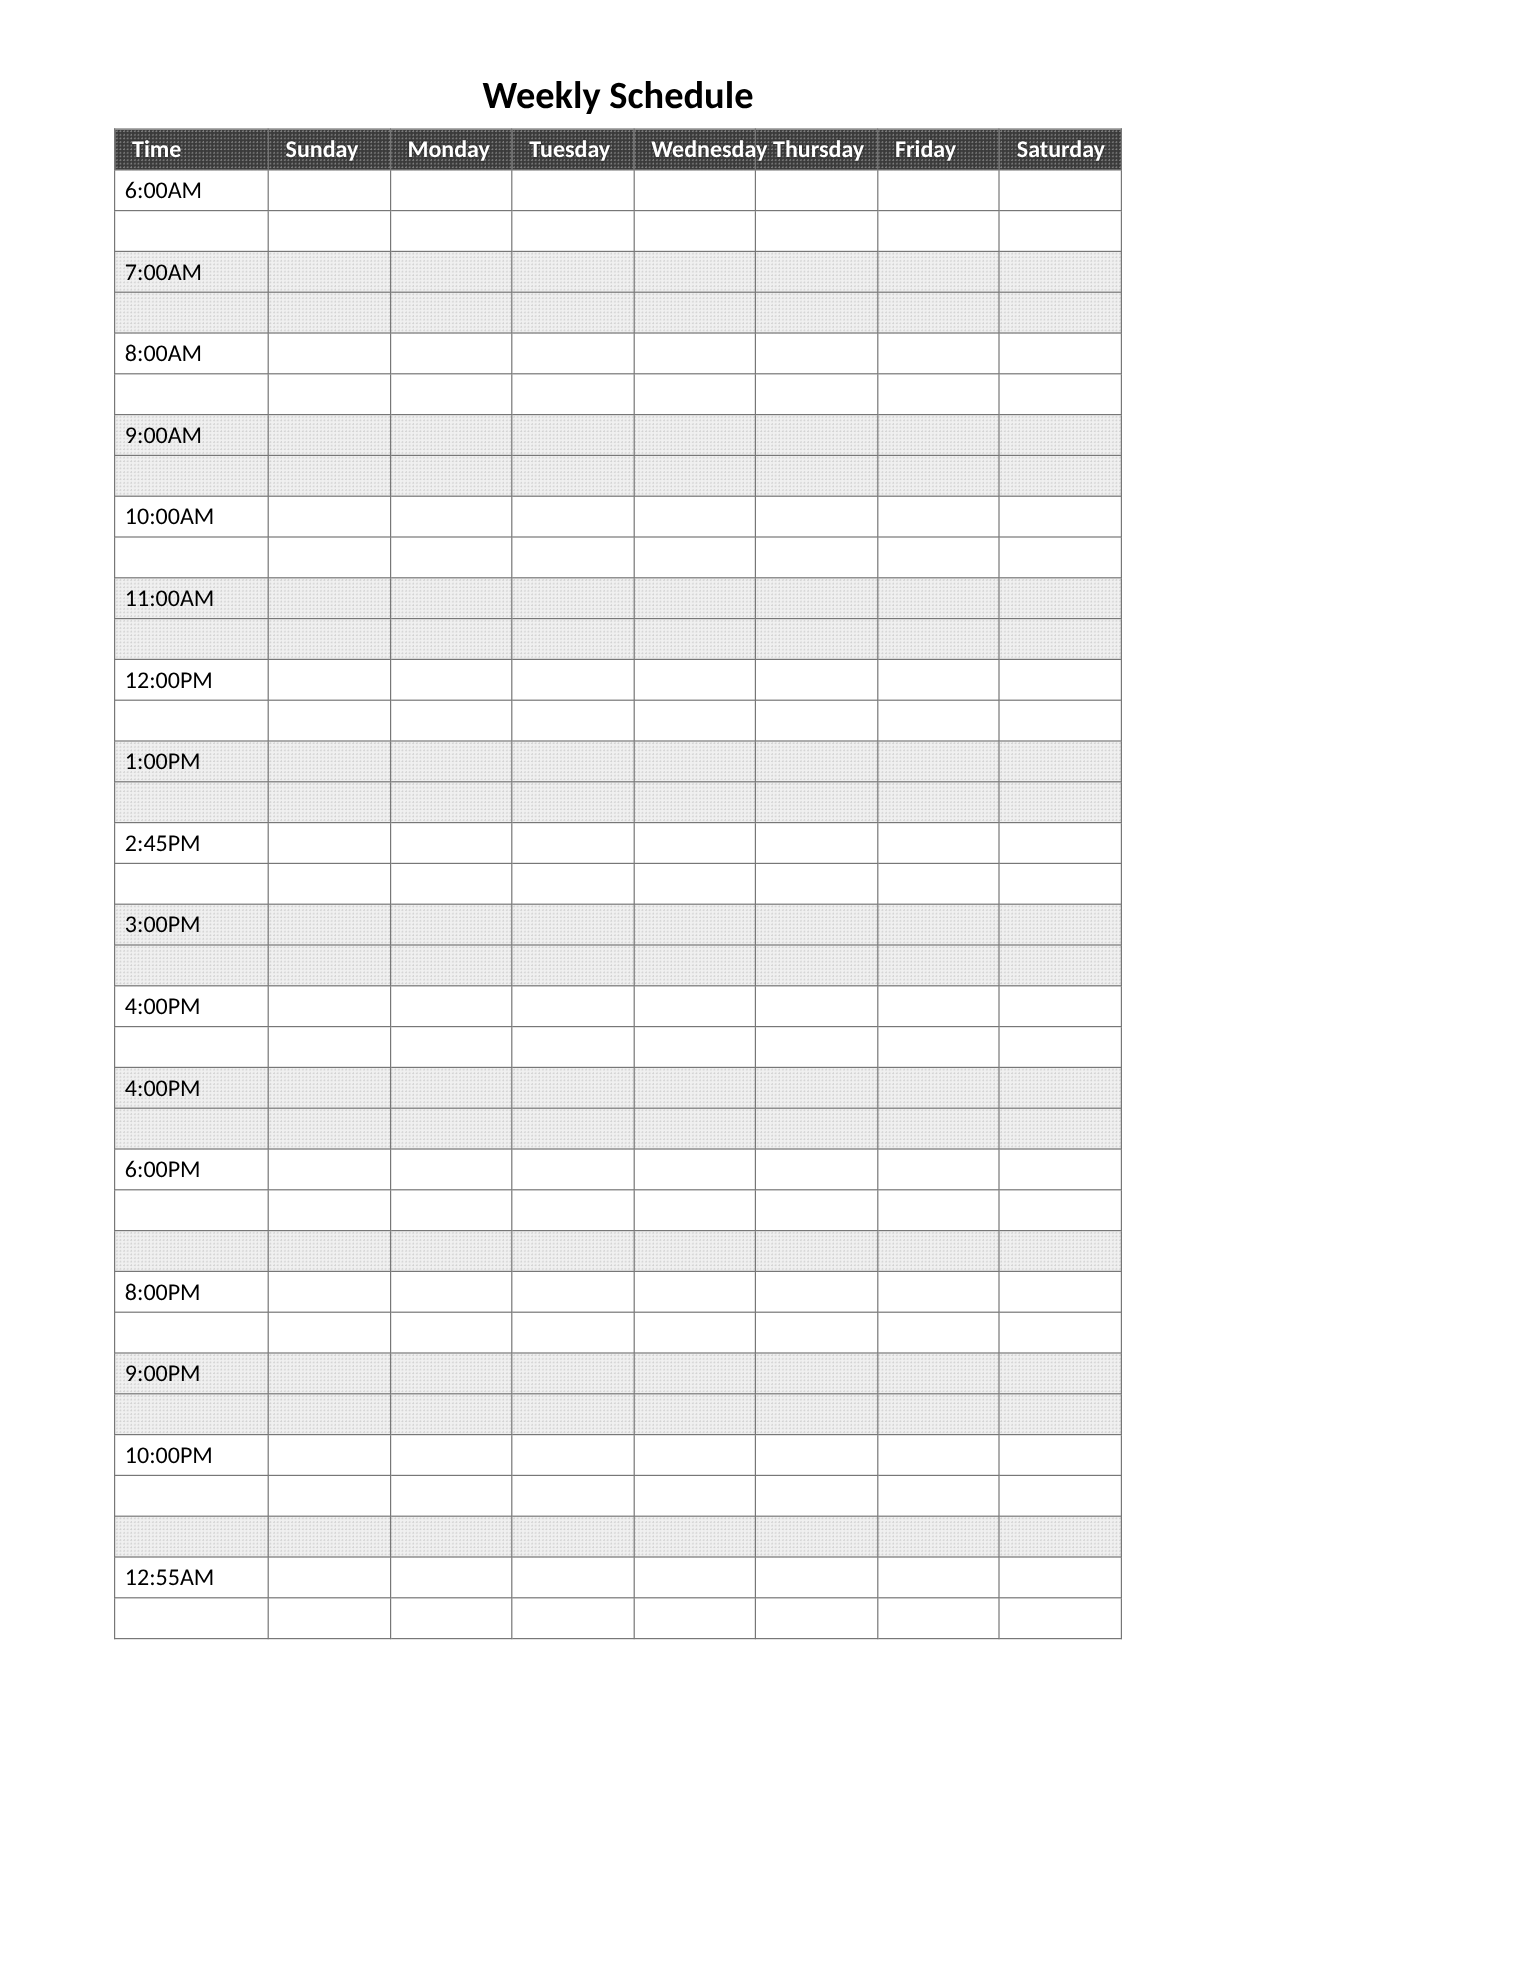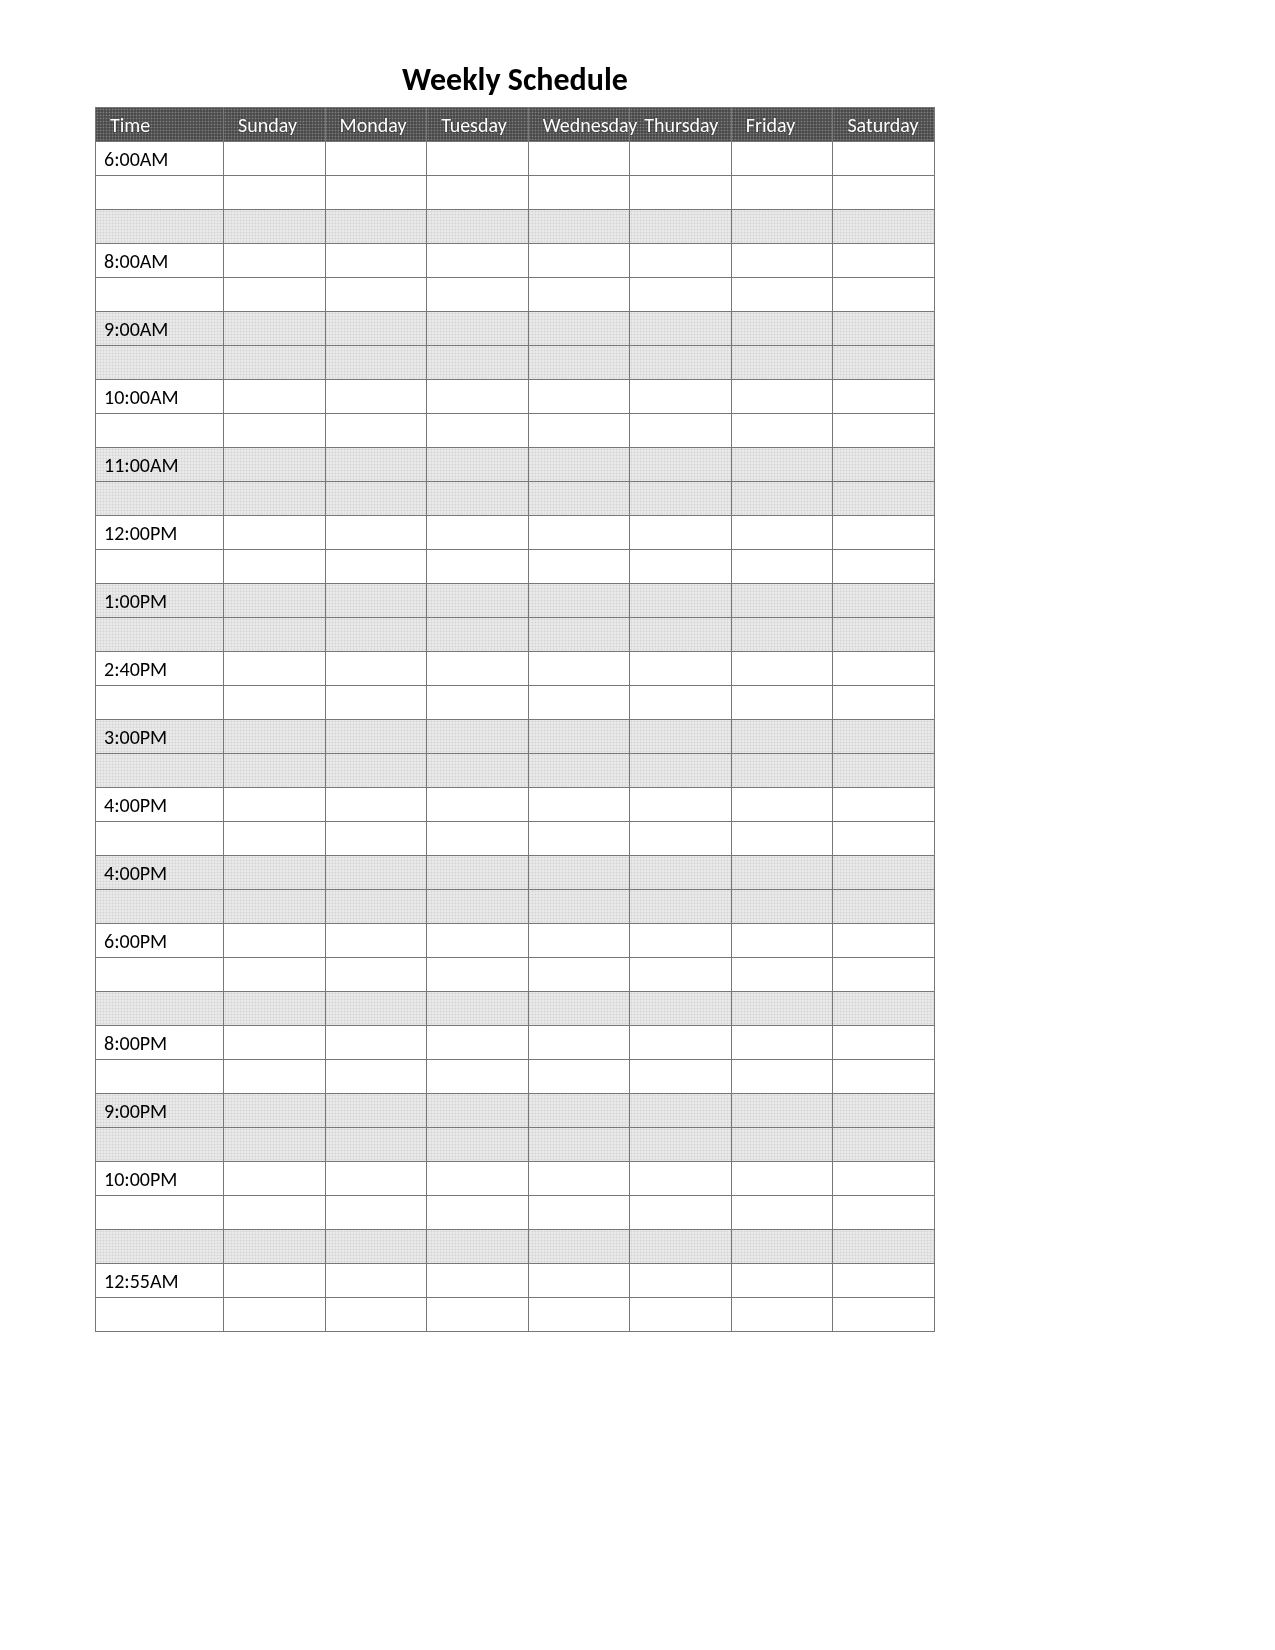--- a/index.html
+++ b/index.html
@@ -29,21 +29,21 @@
   }
   table.schedule th,
   table.schedule td {
     border: 1px solid #777;
     height: 34px;
     padding: 0 8px;
     vertical-align: middle;
   }
   table.schedule th {
     color: #fff;
-    font-weight: normal;
+    font-weight: bold;
     font-size: 20px;
     text-align: left;
     background-color: #3a3a3a;
     
     background-image:
       radial-gradient(circle at 1px 1px, rgba(255,255,255,0.35) 0.8px, transparent 0.9px);
     background-size: 3px 3px;
     text-shadow: 0 0 2px rgba(0,0,0,0.6);
     padding-left: 14px;
     margin-left: 41px;
@@ -114,20 +114,30 @@
           <td class="time-cell"></td>
           <td class="slot-cell"></td>
           <td class="slot-cell"></td>
           <td class="slot-cell"></td>
           <td class="slot-cell"></td>
           <td class="slot-cell"></td>
           <td class="slot-cell"></td>
           <td class="slot-cell"></td>
         </tr>
         <tr class="shaded">
+          <td class="time-cell">7:00AM</td>
+          <td class="slot-cell"></td>
+          <td class="slot-cell"></td>
+          <td class="slot-cell"></td>
+          <td class="slot-cell"></td>
+          <td class="slot-cell"></td>
+          <td class="slot-cell"></td>
+          <td class="slot-cell"></td>
+        </tr>
+        <tr class="shaded">
           <td class="time-cell"></td>
           <td class="slot-cell"></td>
           <td class="slot-cell"></td>
           <td class="slot-cell"></td>
           <td class="slot-cell"></td>
           <td class="slot-cell"></td>
           <td class="slot-cell"></td>
           <td class="slot-cell"></td>
         </tr>
         <tr class="plain">
@@ -244,21 +254,21 @@
           <td class="time-cell"></td>
           <td class="slot-cell"></td>
           <td class="slot-cell"></td>
           <td class="slot-cell"></td>
           <td class="slot-cell"></td>
           <td class="slot-cell"></td>
           <td class="slot-cell"></td>
           <td class="slot-cell"></td>
         </tr>
         <tr class="plain">
-          <td class="time-cell">2:40PM</td>
+          <td class="time-cell">2:45PM</td>
           <td class="slot-cell"></td>
           <td class="slot-cell"></td>
           <td class="slot-cell"></td>
           <td class="slot-cell"></td>
           <td class="slot-cell"></td>
           <td class="slot-cell"></td>
           <td class="slot-cell"></td>
         </tr>
         <tr class="plain">
           <td class="time-cell"></td>

